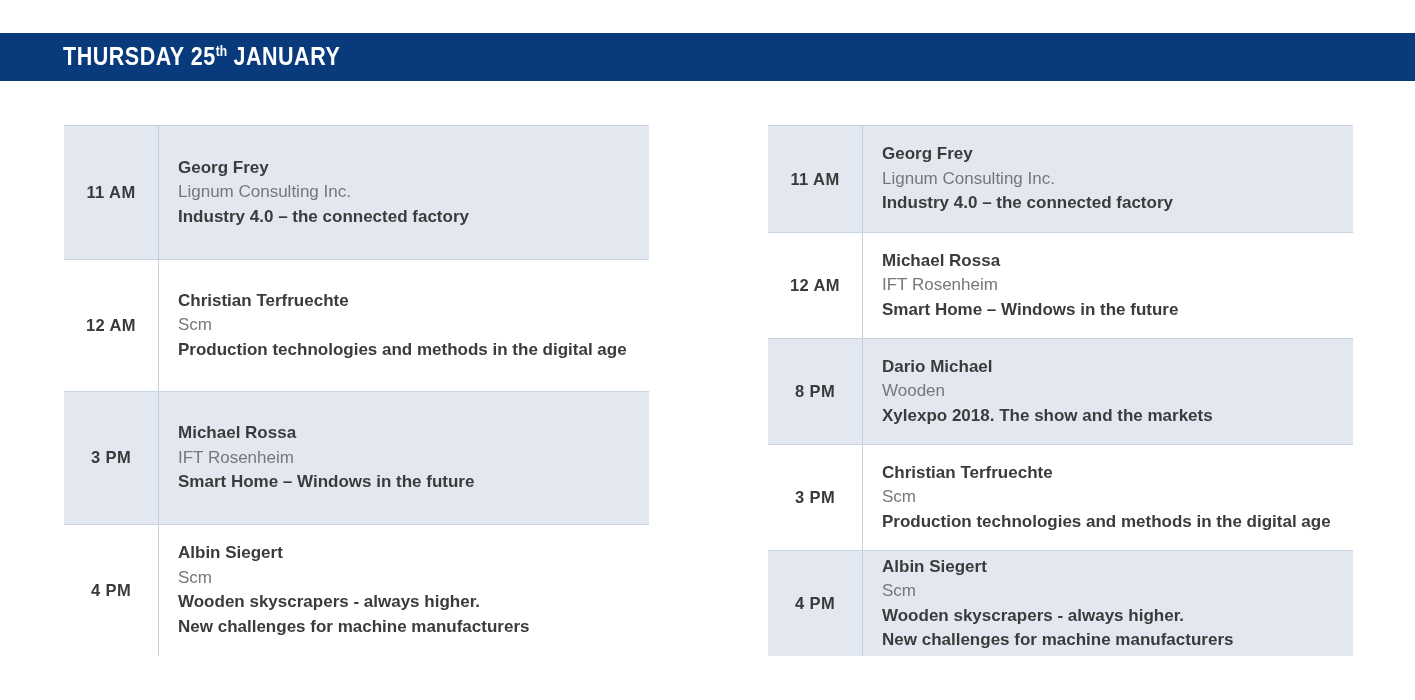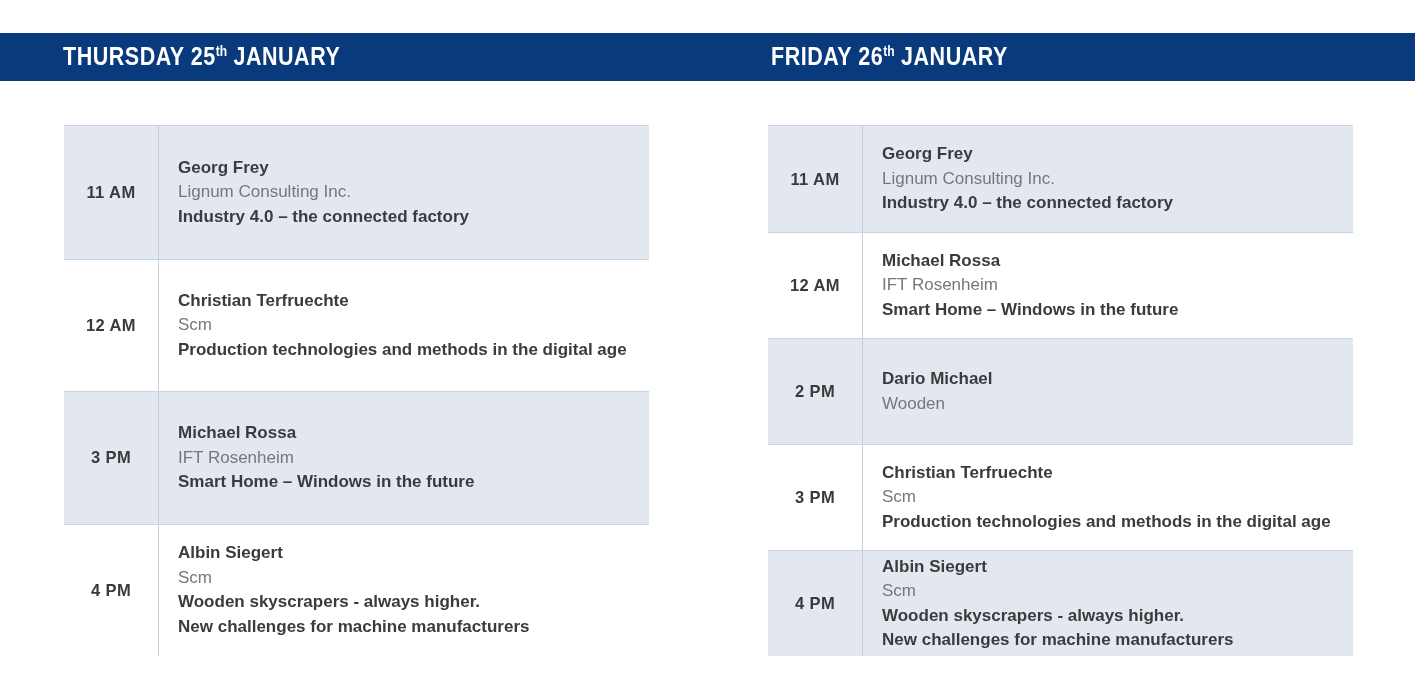--- a/index.html
+++ b/index.html
@@ -131,27 +131,20 @@
 <body>
 
 <div class="header-band">
   <div class="header-half left">
     <div class="day-title">
       <span>THURSDAY</span>
       <span>25</span><span class="ord">th</span>
       <span>JANUARY</span>
     </div>
   </div>
-  <div class="header-half right">
-    <div class="day-title">
-      <span>FRIDAY</span>
-      <span>26</span><span class="ord">th</span>
-      <span>JANUARY</span>
-    </div>
-  </div>
 </div>
 
 <div class="sched left">
 
   <div class="row shaded">
     <div class="time-cell">11 AM</div>
     <div class="detail-cell">
       <div class="speaker">Georg Frey</div>
       <div class="company">Lignum Consulting Inc.</div>
       <div class="talk">Industry 4.0 – the connected factory</div>
@@ -207,24 +200,25 @@
     <div class="time-cell">12 AM</div>
     <div class="detail-cell">
       <div class="speaker">Michael Rossa</div>
       <div class="company">IFT Rosenheim</div>
       <div class="talk">Smart Home – Windows in the future</div>
 
     </div>
   </div>
 
   <div class="row shaded">
-    <div class="time-cell">2 PM</div>
+    <div class="time-cell">8 PM</div>
     <div class="detail-cell">
       <div class="speaker">Dario Michael</div>
       <div class="company">Wooden</div>
+      <div class="talk">Xylexpo 2018. The show and the markets</div>
 
     </div>
   </div>
 
   <div class="row">
     <div class="time-cell">3 PM</div>
     <div class="detail-cell">
       <div class="speaker">Christian Terfruechte</div>
       <div class="company">Scm</div>
       <div class="talk">Production technologies and methods in the digital age</div>

